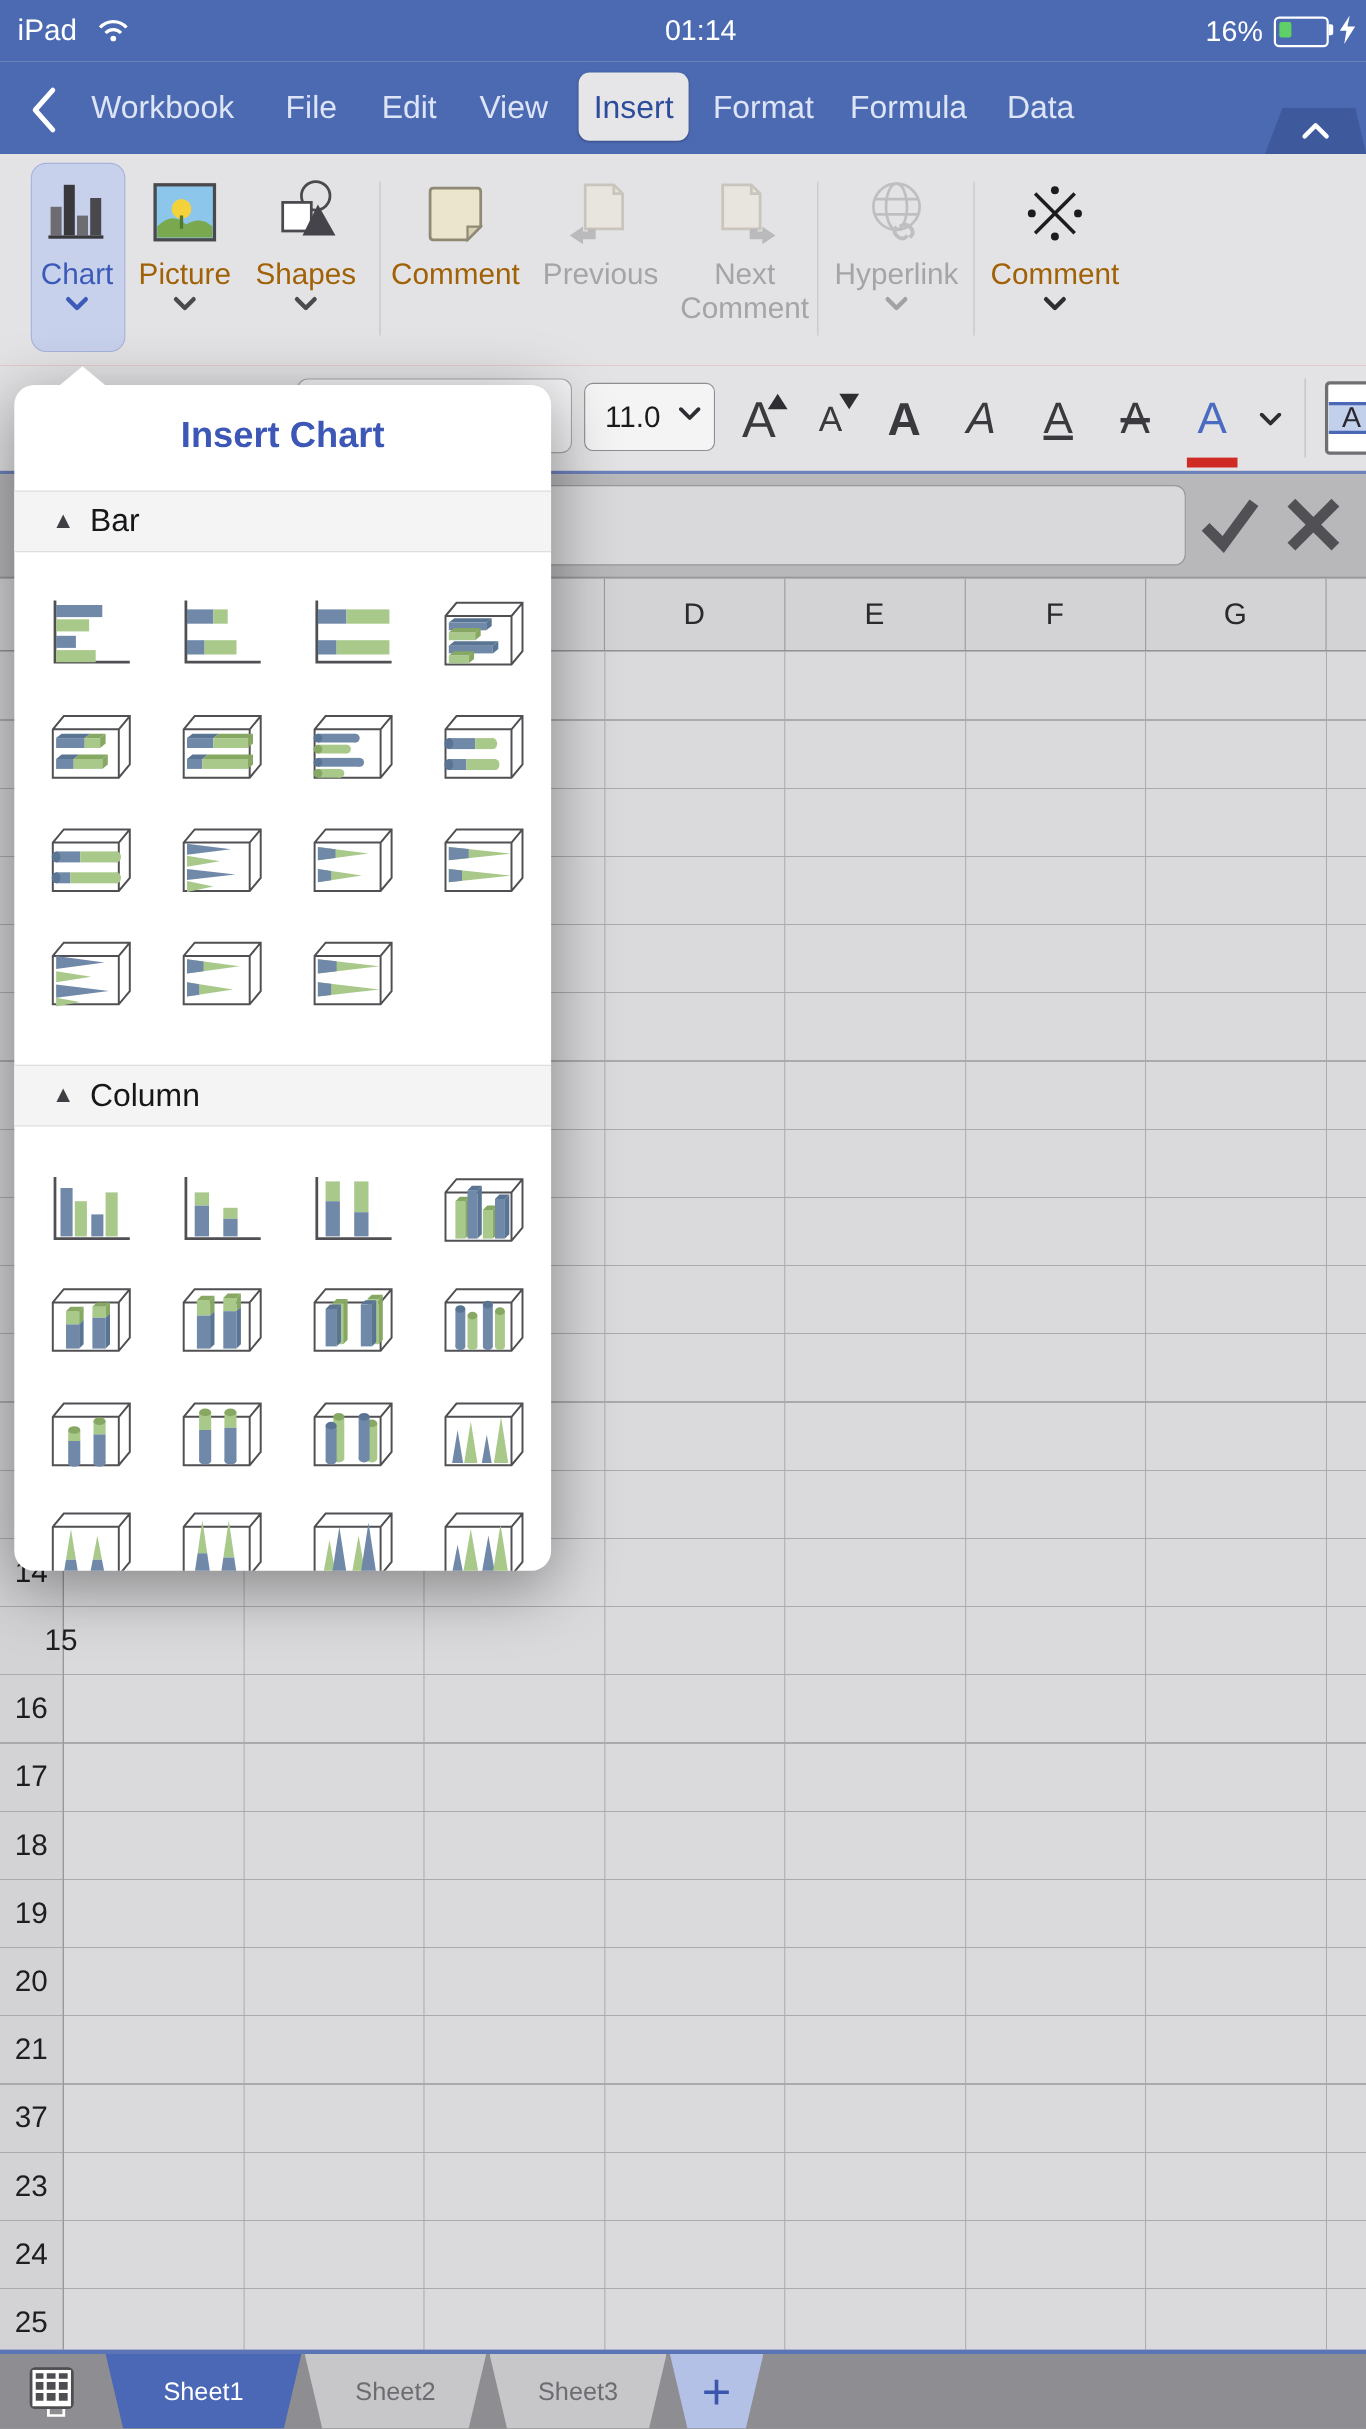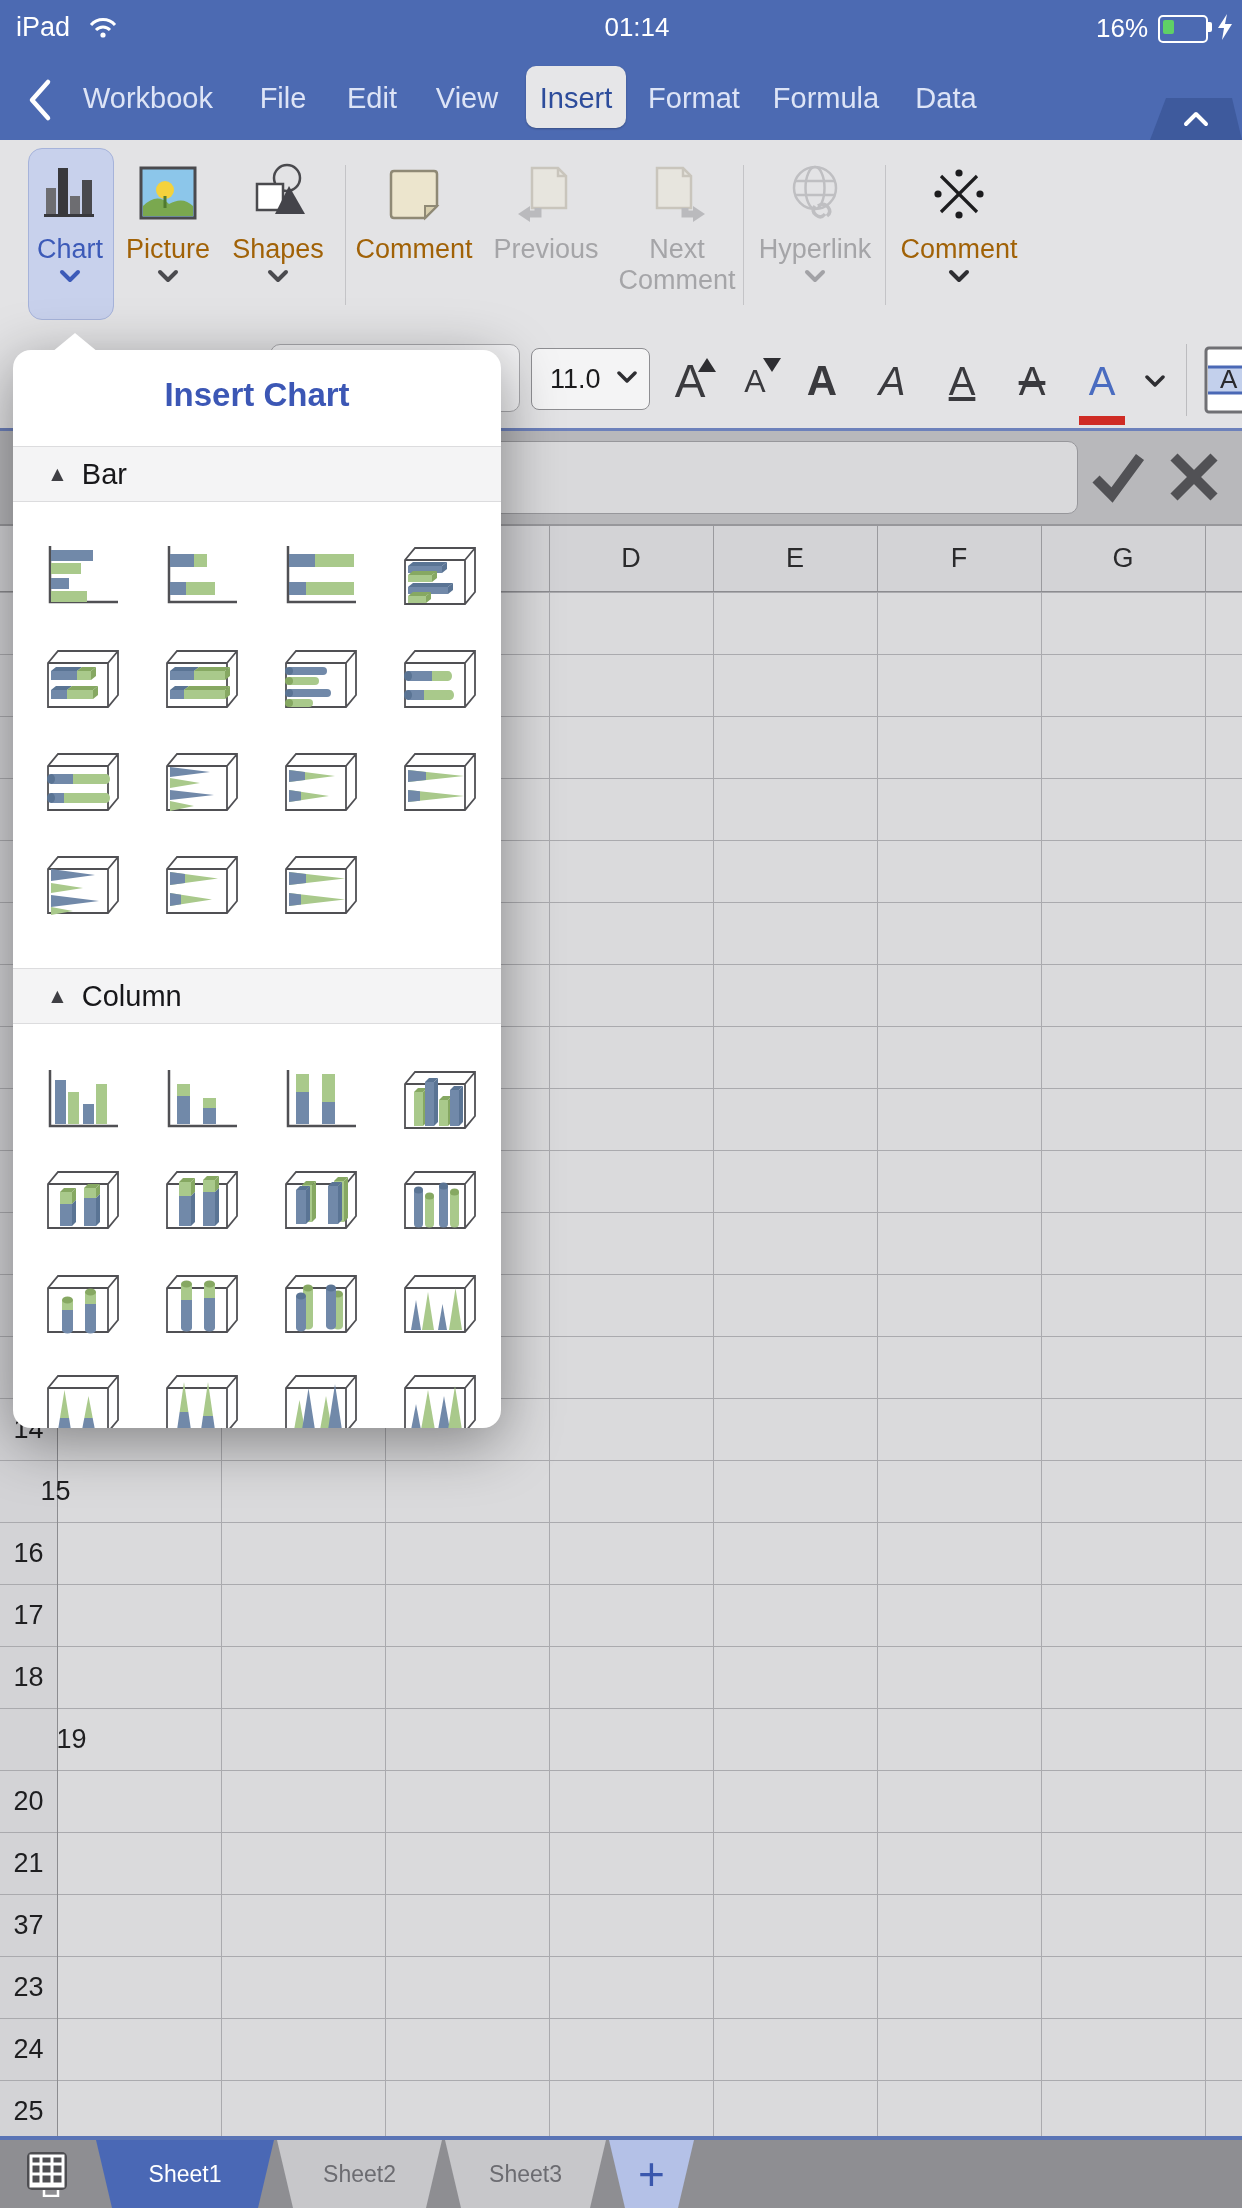--- a/index.html
+++ b/index.html
@@ -342,21 +342,21 @@
       </div>
   </div>
   <div class="abs gbody"></div>
   <div class="abs gutter">
       <div id="rownums">
         <div class="rowno" style="top: 806px;">14</div>
         <div class="rowno" style="top: 868px; margin-left: 27px;">15</div>
         <div class="rowno" style="top: 930px;">16</div>
         <div class="rowno" style="top: 992px;">17</div>
         <div class="rowno" style="top: 1054px;">18</div>
-        <div class="rowno" style="top: 1116px; padding-left: 43px;">19</div>
+        <div class="rowno" style="top: 1116px;">19</div>
         <div class="rowno" style="top: 1178px;">20</div>
         <div class="rowno" style="top: 1240px;">21</div>
         <div class="rowno" style="top: 1302px;">37</div>
         <div class="rowno" style="top: 1364px;">23</div>
         <div class="rowno" style="top: 1426px;">24</div>
         <div class="rowno" style="top: 1488px;">25</div>
       </div>
     </div>
 
   <div class="abs poparrow"></div>

